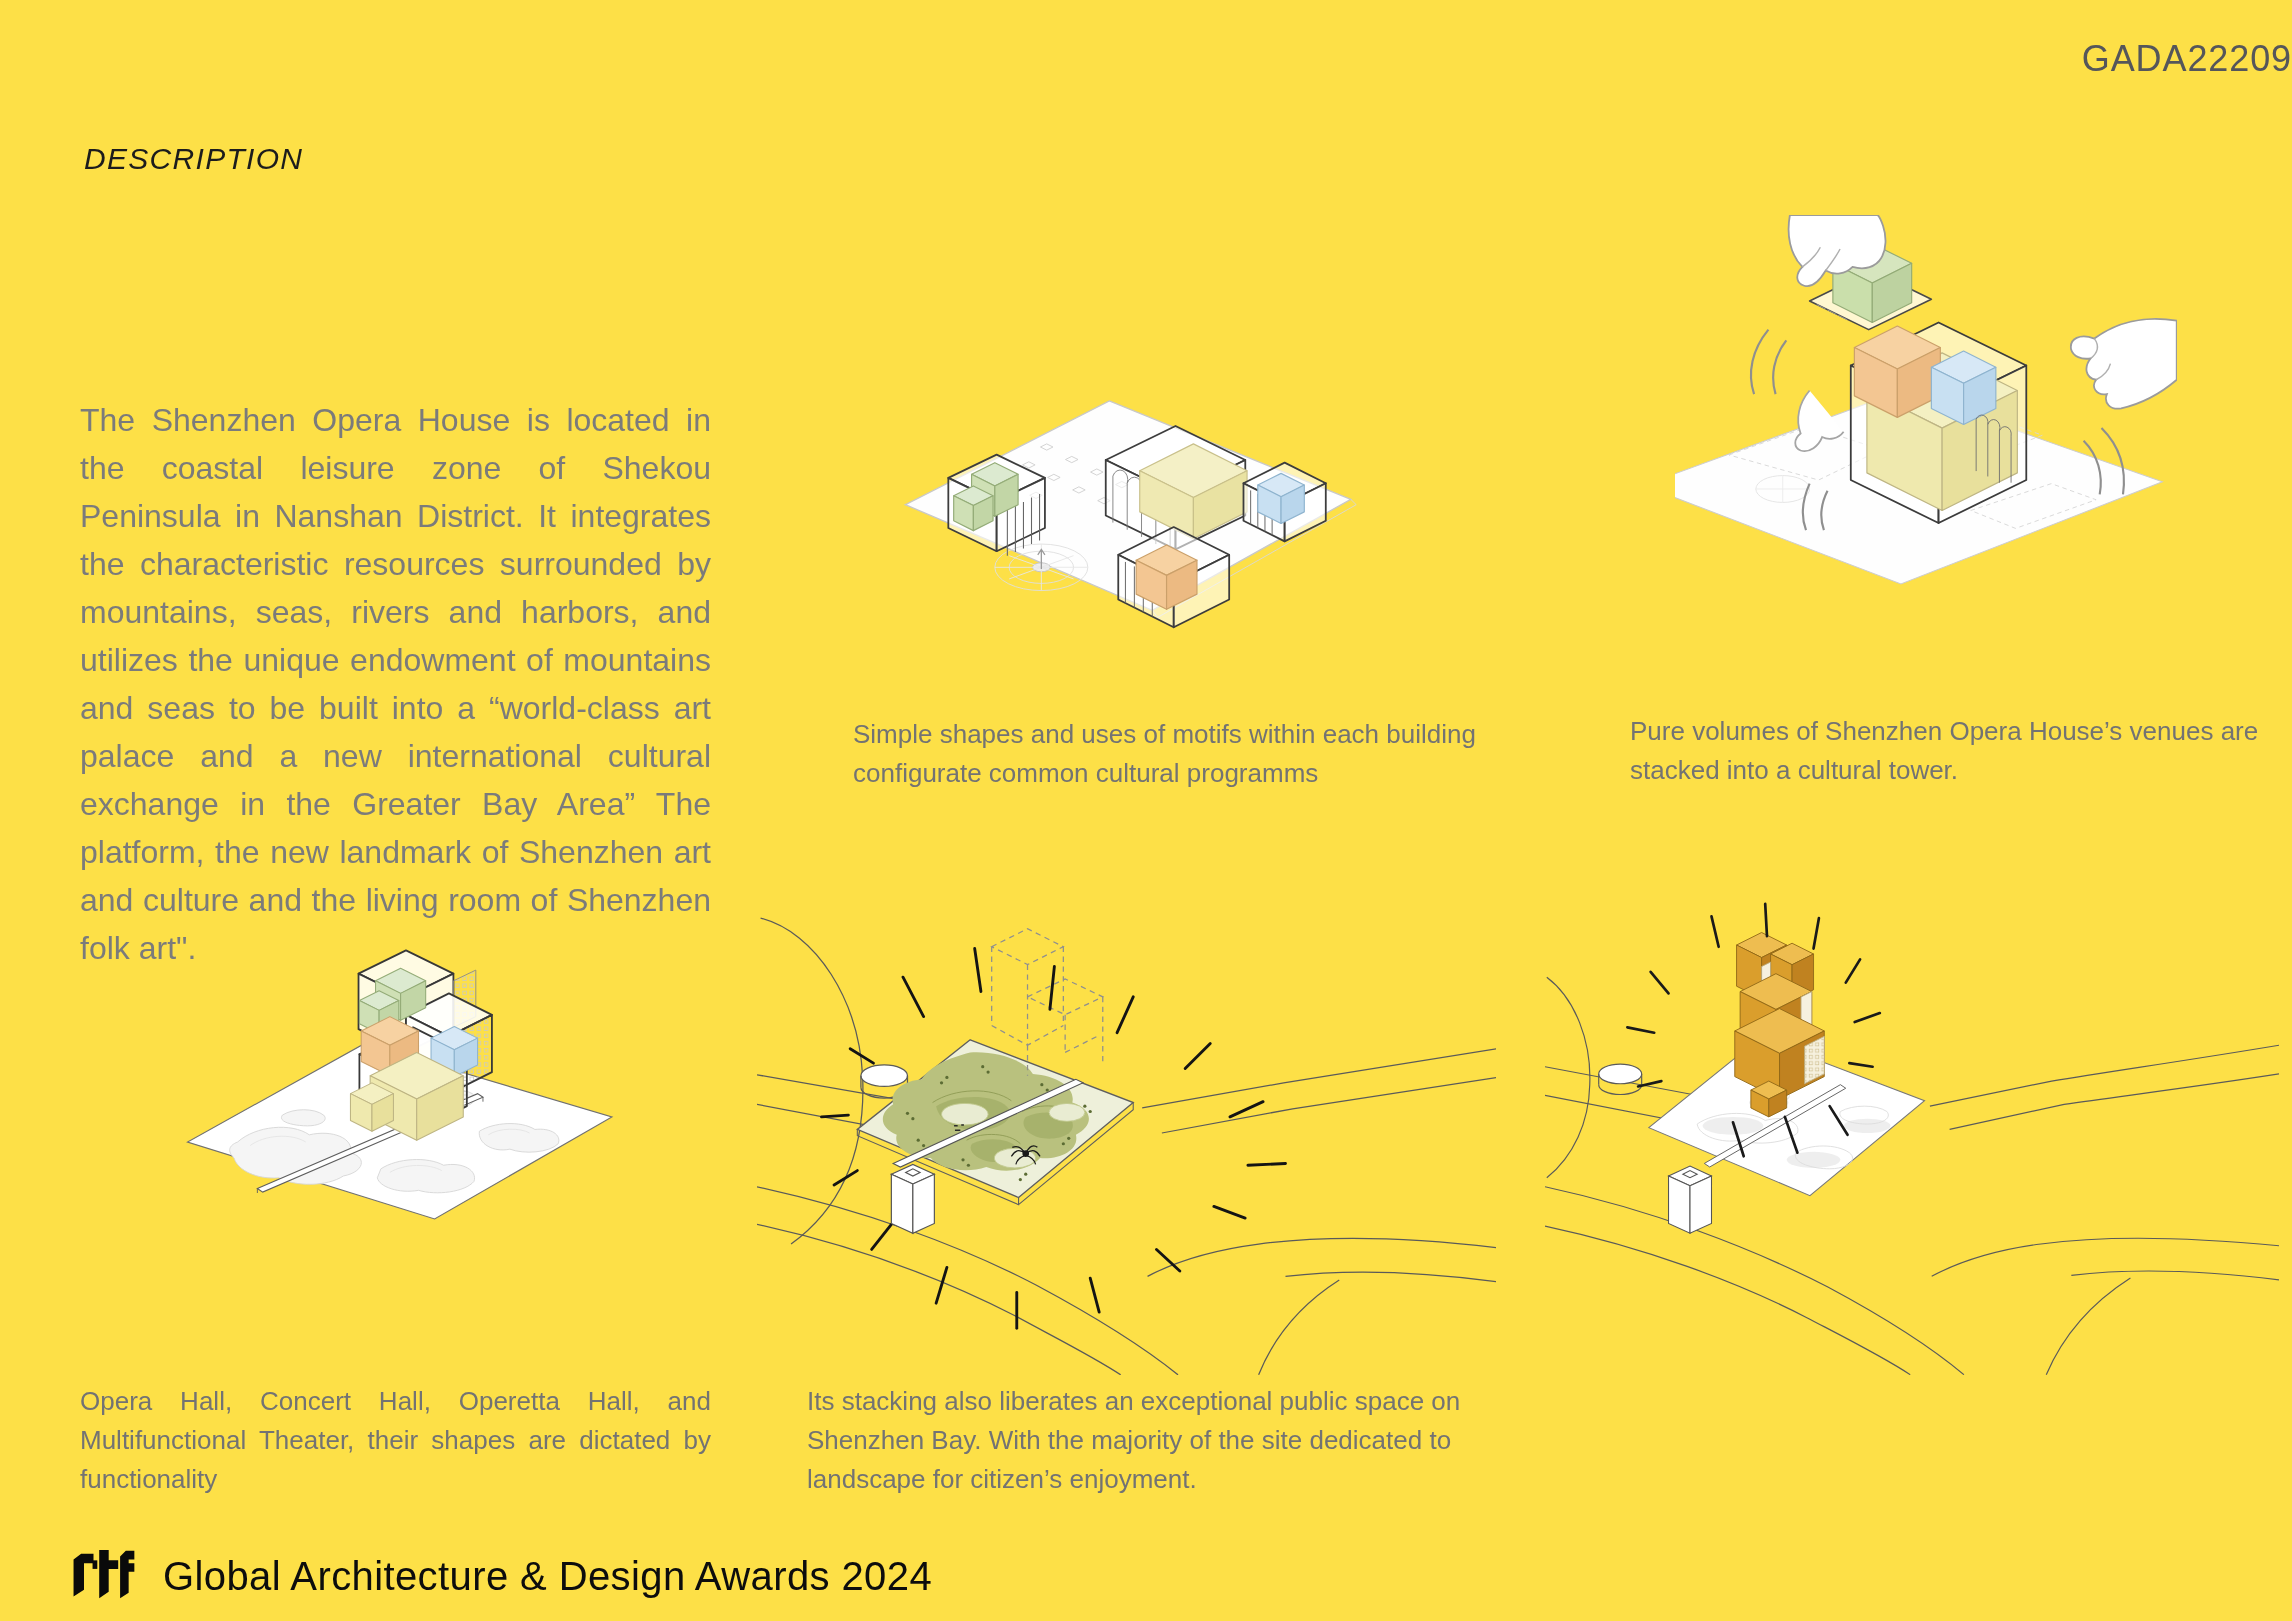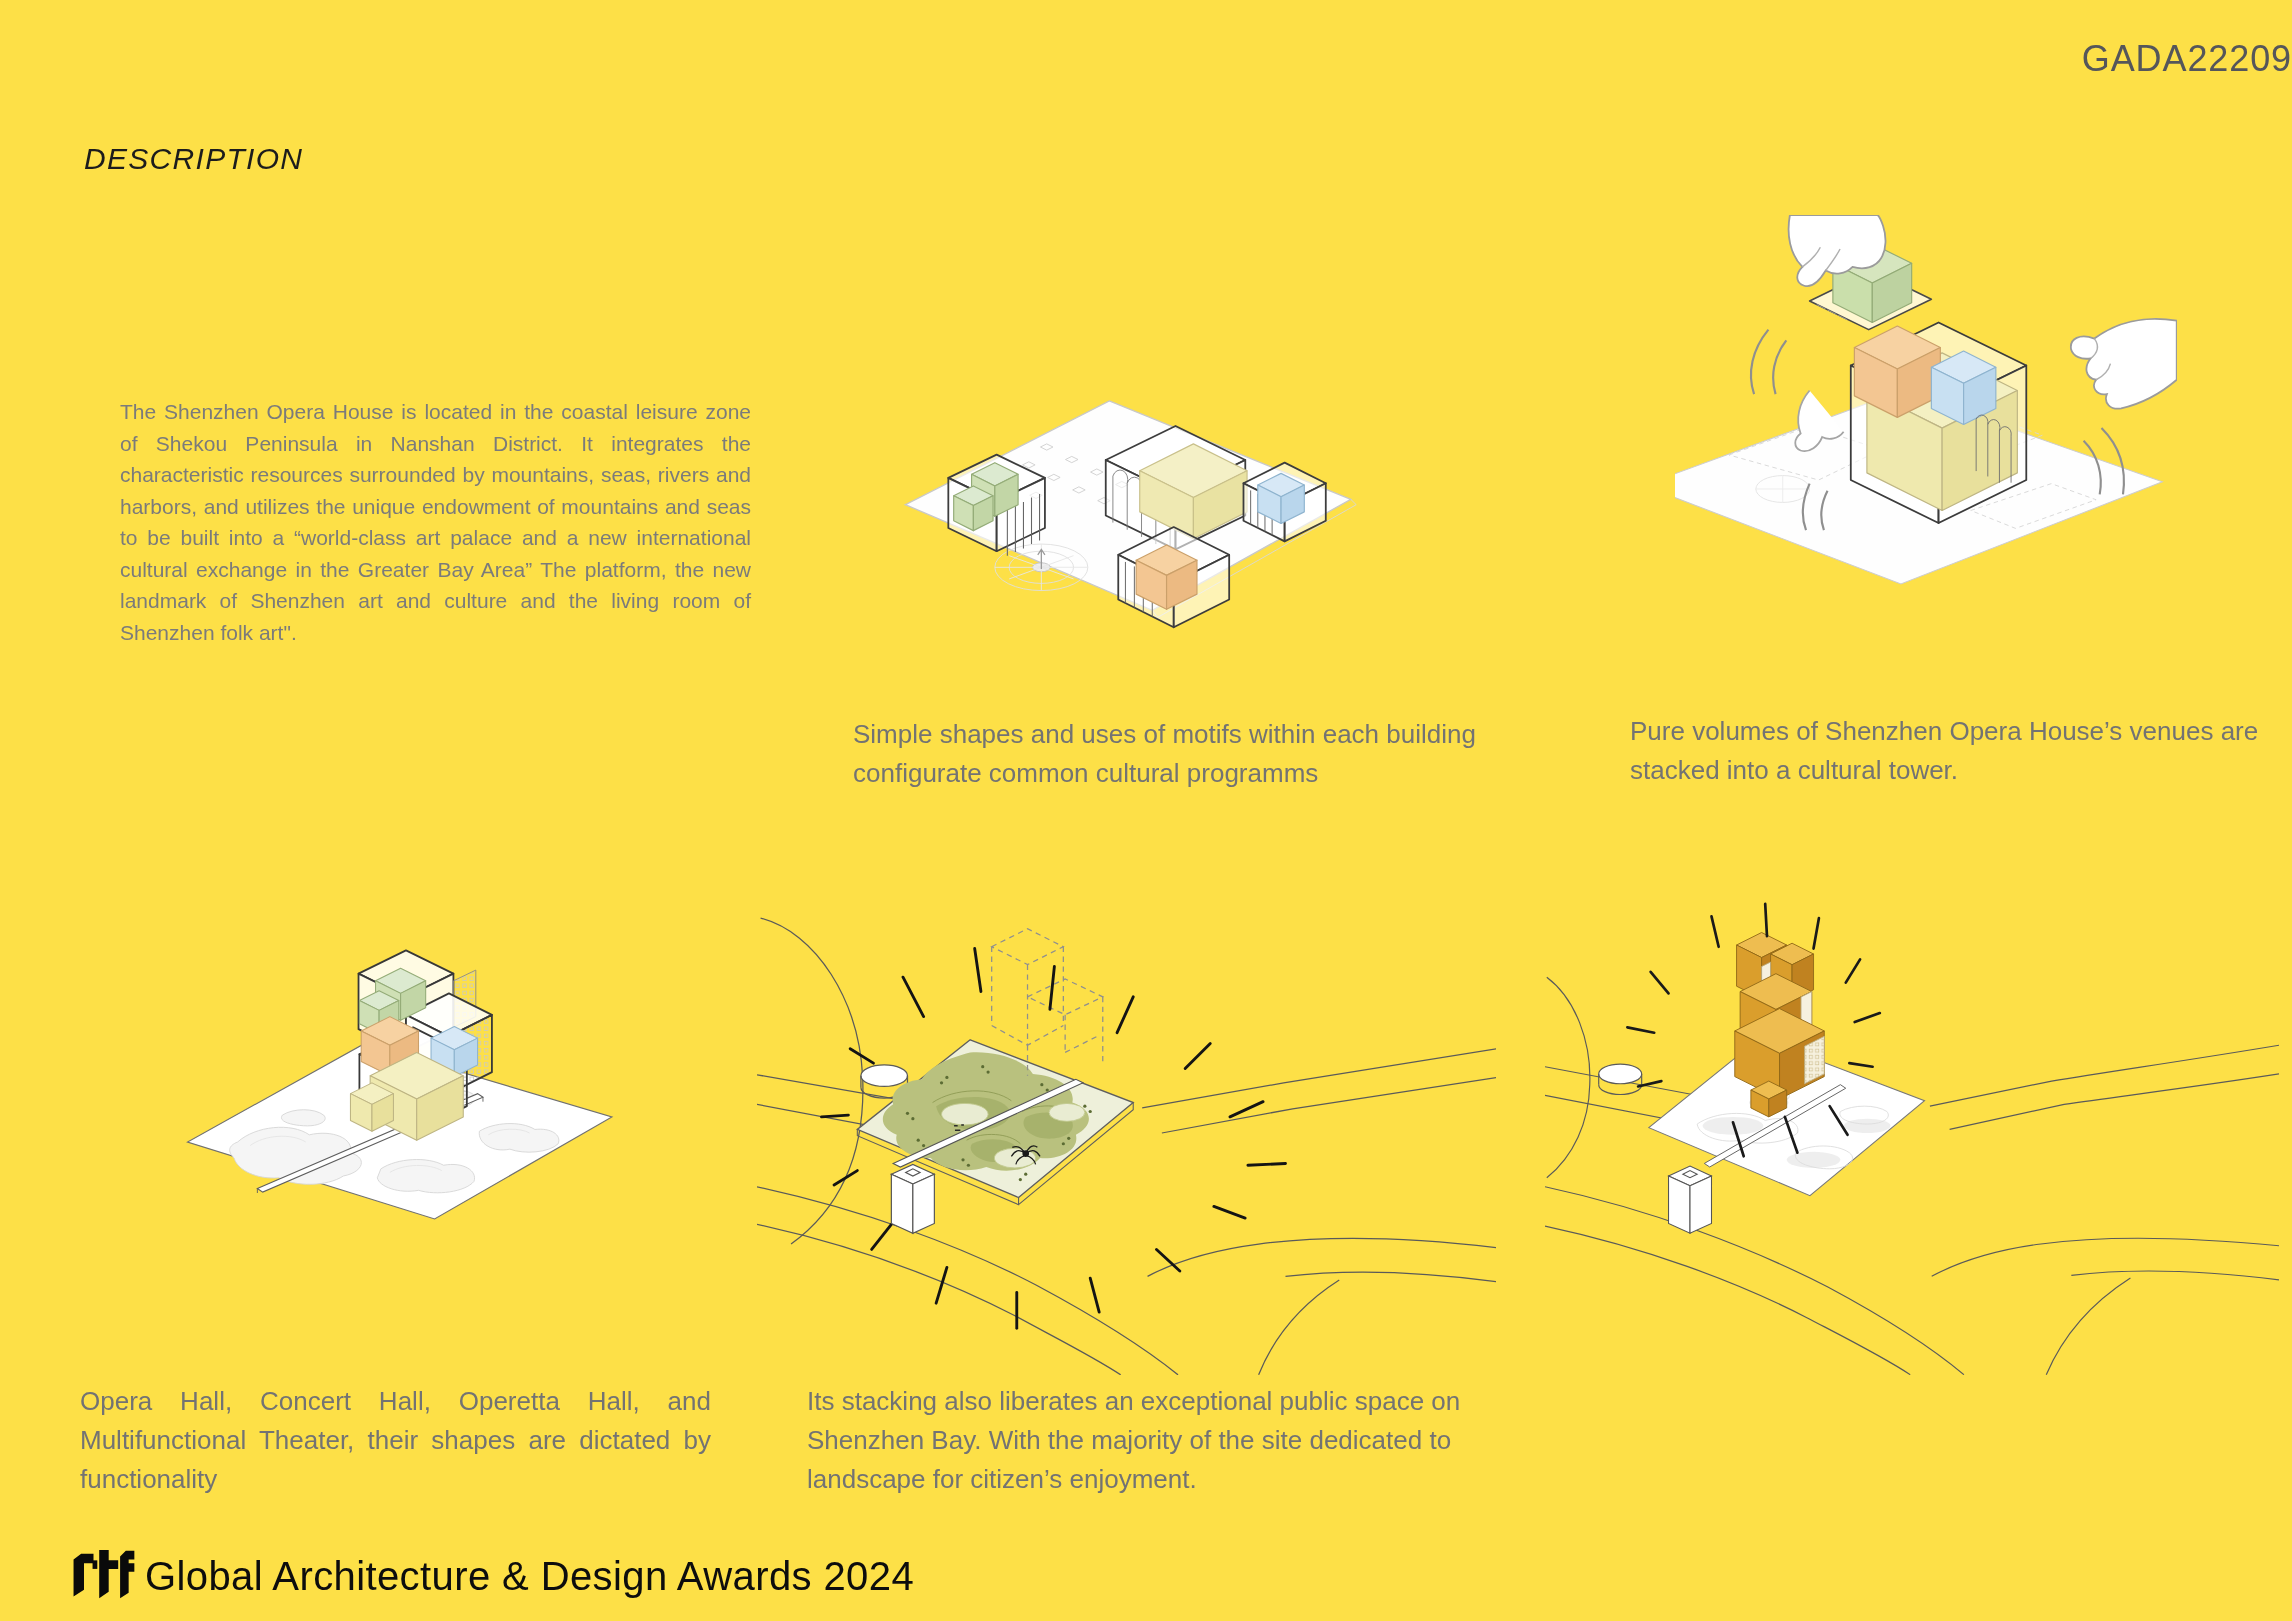--- a/index.html
+++ b/index.html
@@ -1,24 +1,24 @@
 <!DOCTYPE html>
 <html style="font-size:14.3px"><head>
 <meta charset="utf-8">
 <style>
   html,body{margin:0;padding:0;background:#ffffff;}
   #board{position:relative;width:2293px;height:1621px;background:#fde047;overflow:hidden;
          font-family:"Liberation Sans", sans-serif;padding-left:24px;}
   .abs{position:absolute;}
   .code{font-size:36px;color:#55565a;letter-spacing:0.9px;}
   .sect{font-size:30px;color:#1c1c1c;letter-spacing:1.3px;}
-  .para{font-size:21px;line-height:1.5;color:#7b7b7b;text-align:justify;margin-left:40px;}
+  .para{font-size:32px;line-height:1.5;color:#7b7b7b;text-align:justify;}
   .cap{font-size:26px;line-height:1.5;color:#737373;}
   .cap.j{text-align:justify;}
-  .footer{display:flex;align-items:center;gap:10px;}
+  .footer{display:flex;align-items:center;gap:28px;}
   .award{font-size:40px;color:#0d0d0d;letter-spacing:0.4px;}
   svg{display:block;}
 </style>
 </head>
 <body>
 
 <div id="board">
 
   <div class="abs code" style="right:25px;top:38px;">GADA22209</div>
   <div class="abs sect" style="left:84px;top:142px;font-style:italic;">DESCRIPTION</div>

